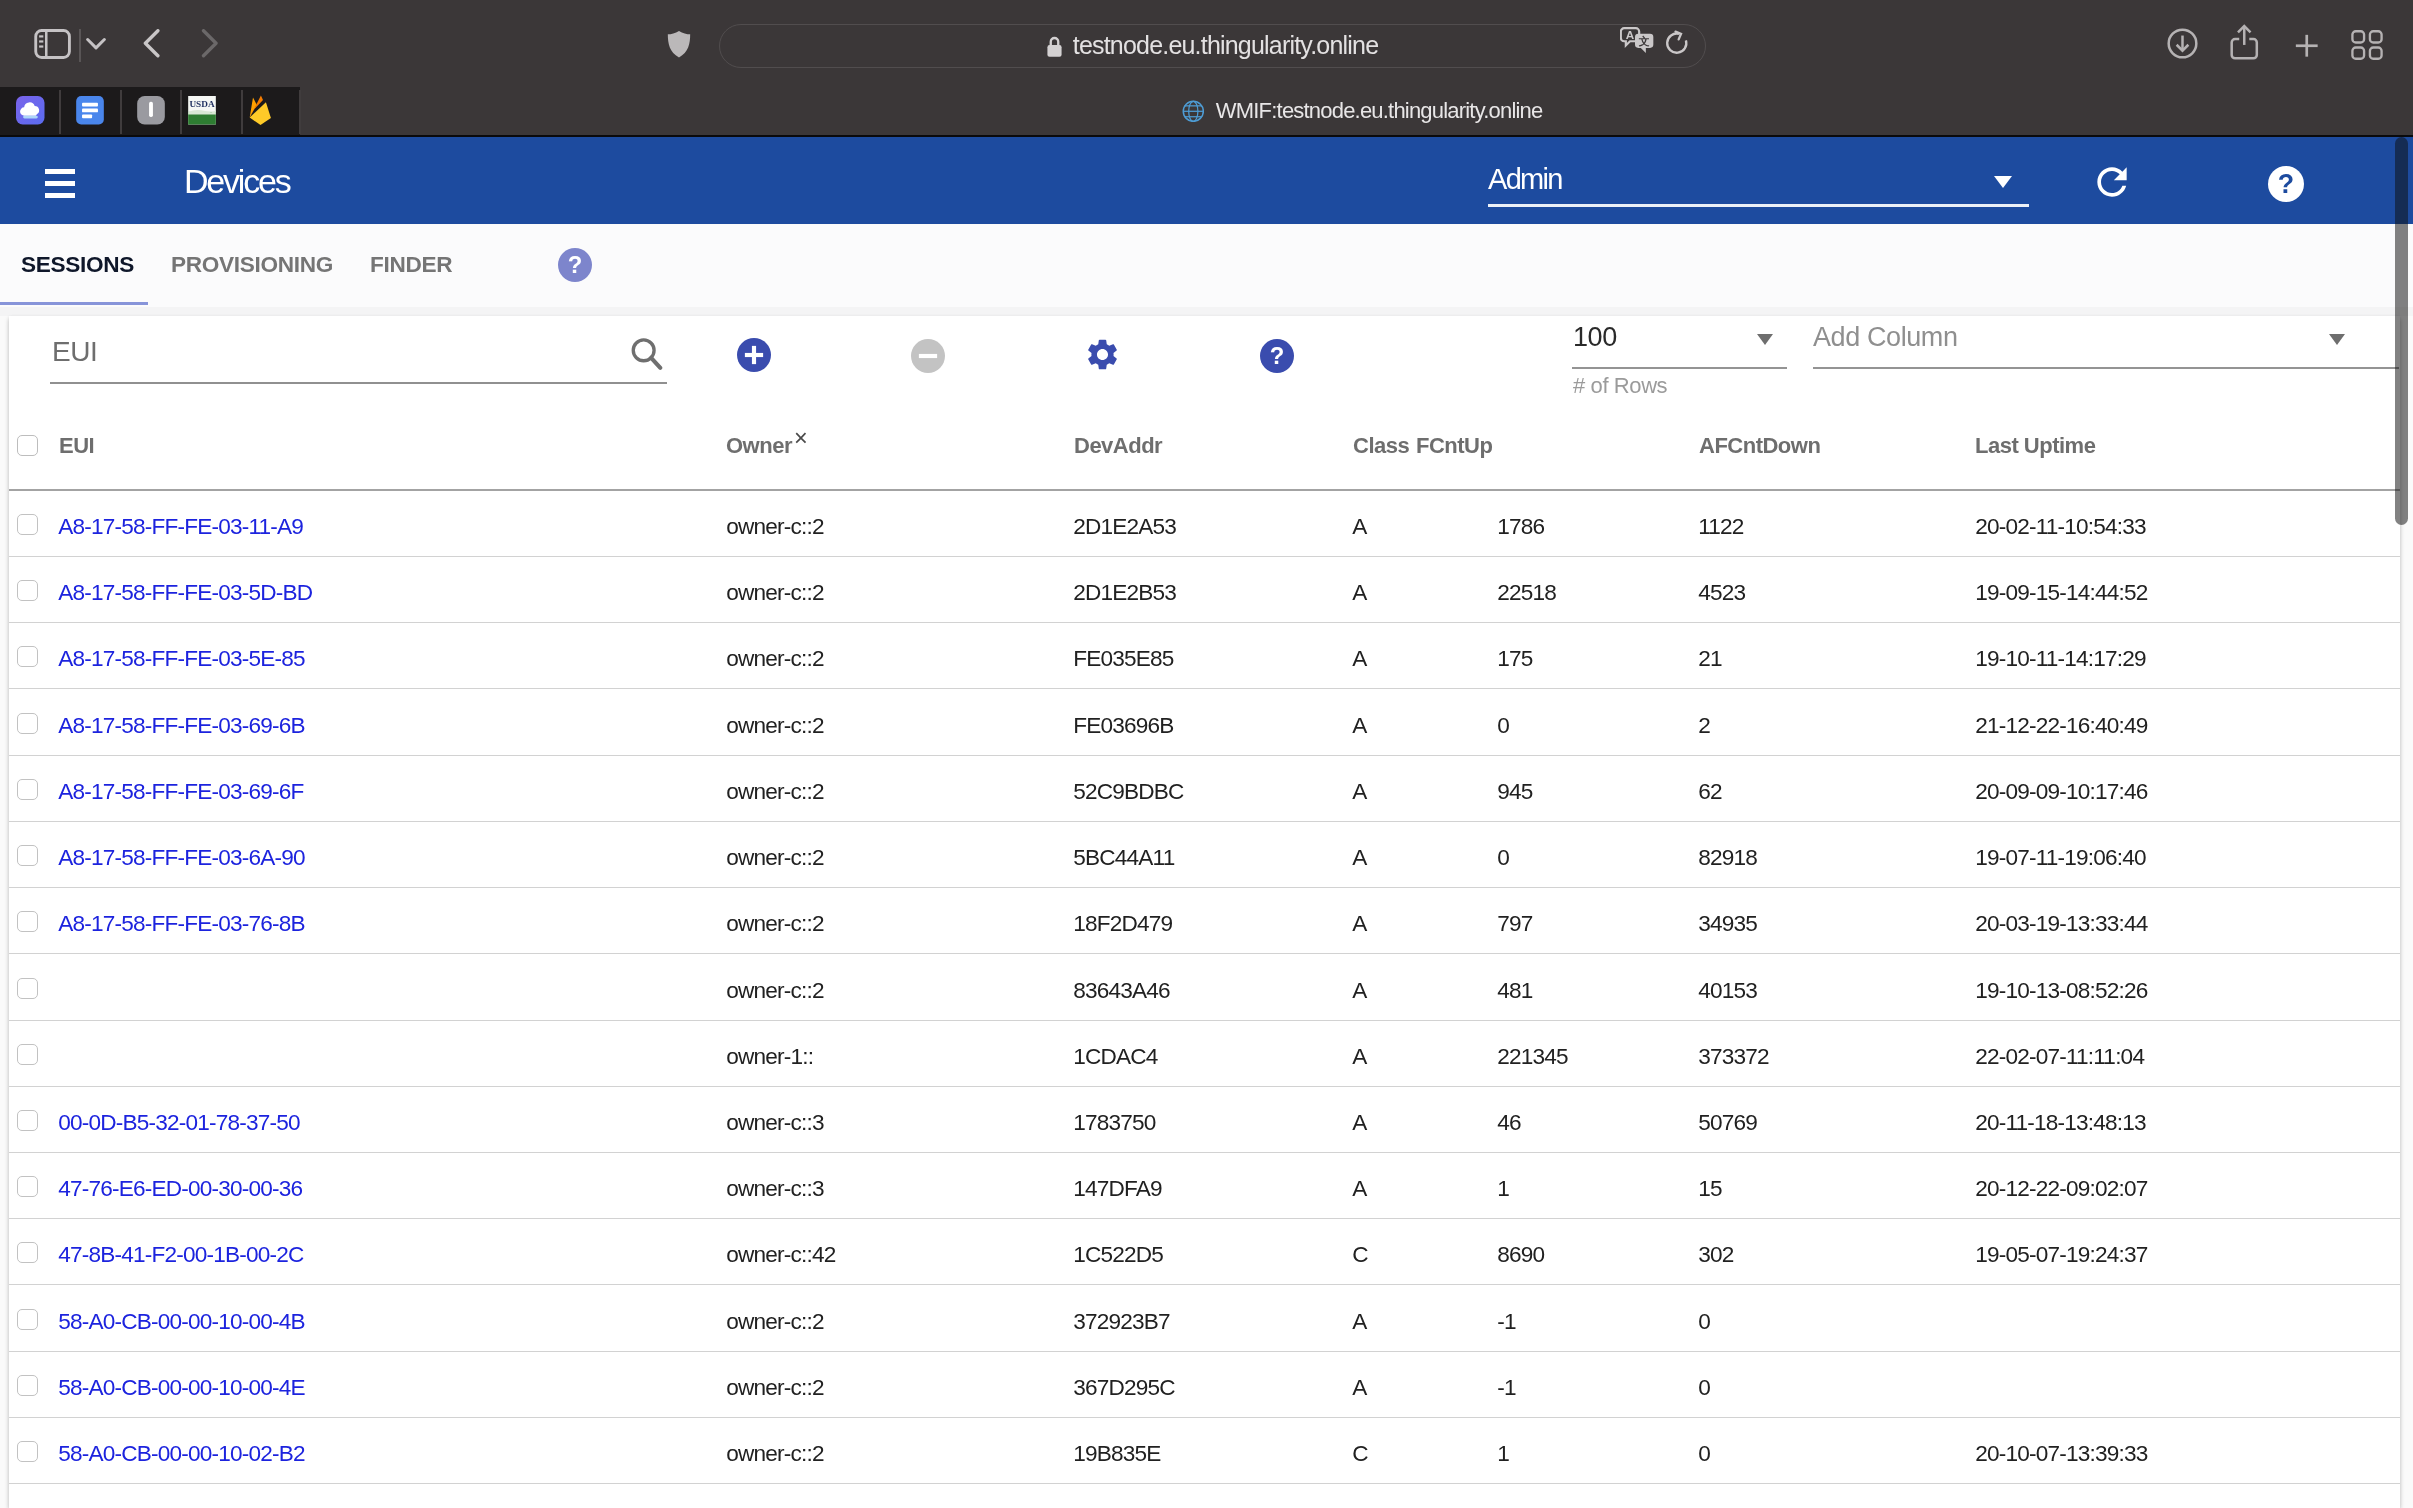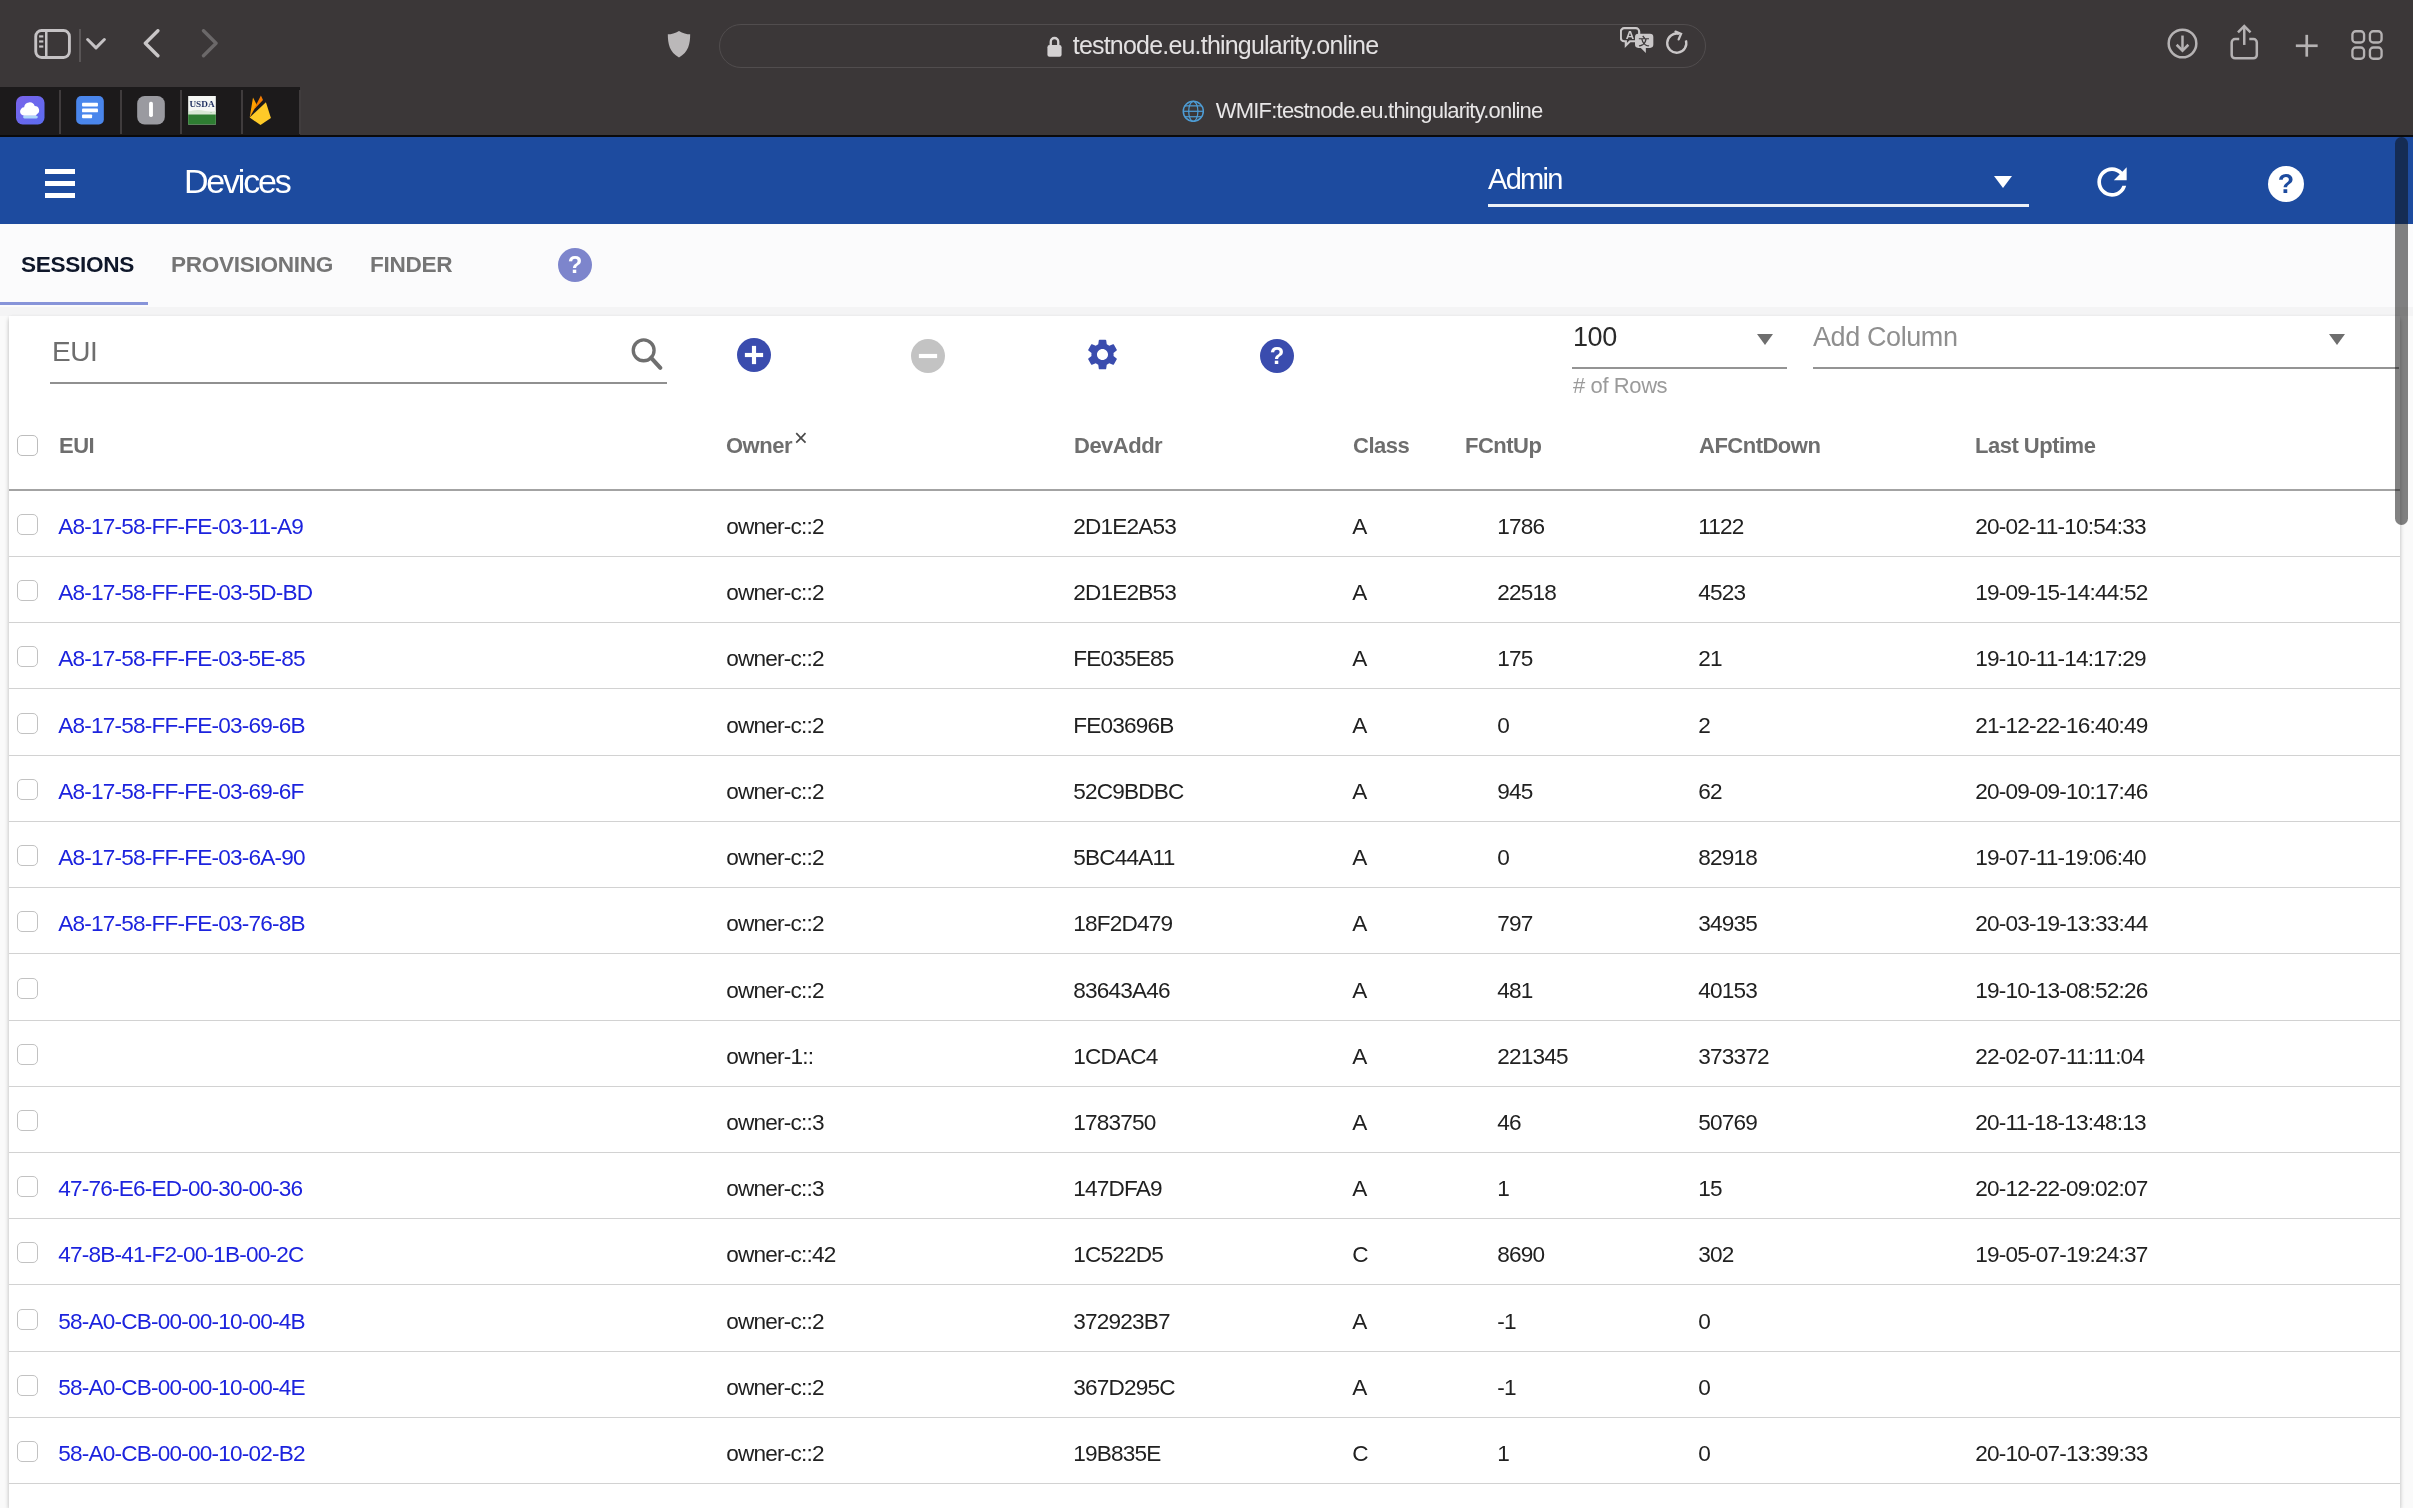--- a/index.html
+++ b/index.html
@@ -262,21 +262,21 @@
 <div id="addcol">Add Column</div>
 <div id="caretadd"></div>
 <div id="lineadd"></div>
 
 <div class="hcb"></div>
 <div class="hcell" style="left:59px">EUI</div>
 <div class="hcell" style="left:726px">Owner</div>
 <div id="hx">×</div>
 <div class="hcell" style="left:1074px">DevAddr</div>
 <div class="hcell" style="left:1353px">Class</div>
-<div class="hcell" style="left:1465px">FCntUp</div>
+<div class="hcell" style="left:1416px">FCntUp</div>
 <div class="hcell" style="left:1699px">AFCntDown</div>
 <div class="hcell" style="left:1975px">Last Uptime</div>
 <div id="headerline"></div>
 
 <div class="row" style="top:491px">
   <span class="cb"></span>
   <span class="cell link" style="left:49px">A8-17-58-FF-FE-03-11-A9</span>
   <span class="cell" style="left:717px">owner-c::2</span>
   <span class="cell" style="left:1064px">2D1E2A53</span>
   <span class="cell" style="left:1343px">A</span>
@@ -357,20 +357,21 @@
   <span class="cb"></span>
   <span class="cell" style="left:717px">owner-1::</span>
   <span class="cell" style="left:1064px">1CDAC4</span>
   <span class="cell" style="left:1343px">A</span>
   <span class="cell" style="left:1488px">221345</span>
   <span class="cell" style="left:1689px">373372</span>
   <span class="cell" style="left:1966px">22-02-07-11:11:04</span>
 </div>
 <div class="row" style="top:1087px">
   <span class="cb"></span>
+  <span class="cell link" style="left:49px">00-0D-B5-32-01-78-37-50</span>
   <span class="cell" style="left:717px">owner-c::3</span>
   <span class="cell" style="left:1064px">1783750</span>
   <span class="cell" style="left:1343px">A</span>
   <span class="cell" style="left:1488px">46</span>
   <span class="cell" style="left:1689px">50769</span>
   <span class="cell" style="left:1966px">20-11-18-13:48:13</span>
 </div>
 <div class="row" style="top:1153px">
   <span class="cb"></span>
   <span class="cell link" style="left:49px">47-76-E6-ED-00-30-00-36</span>

